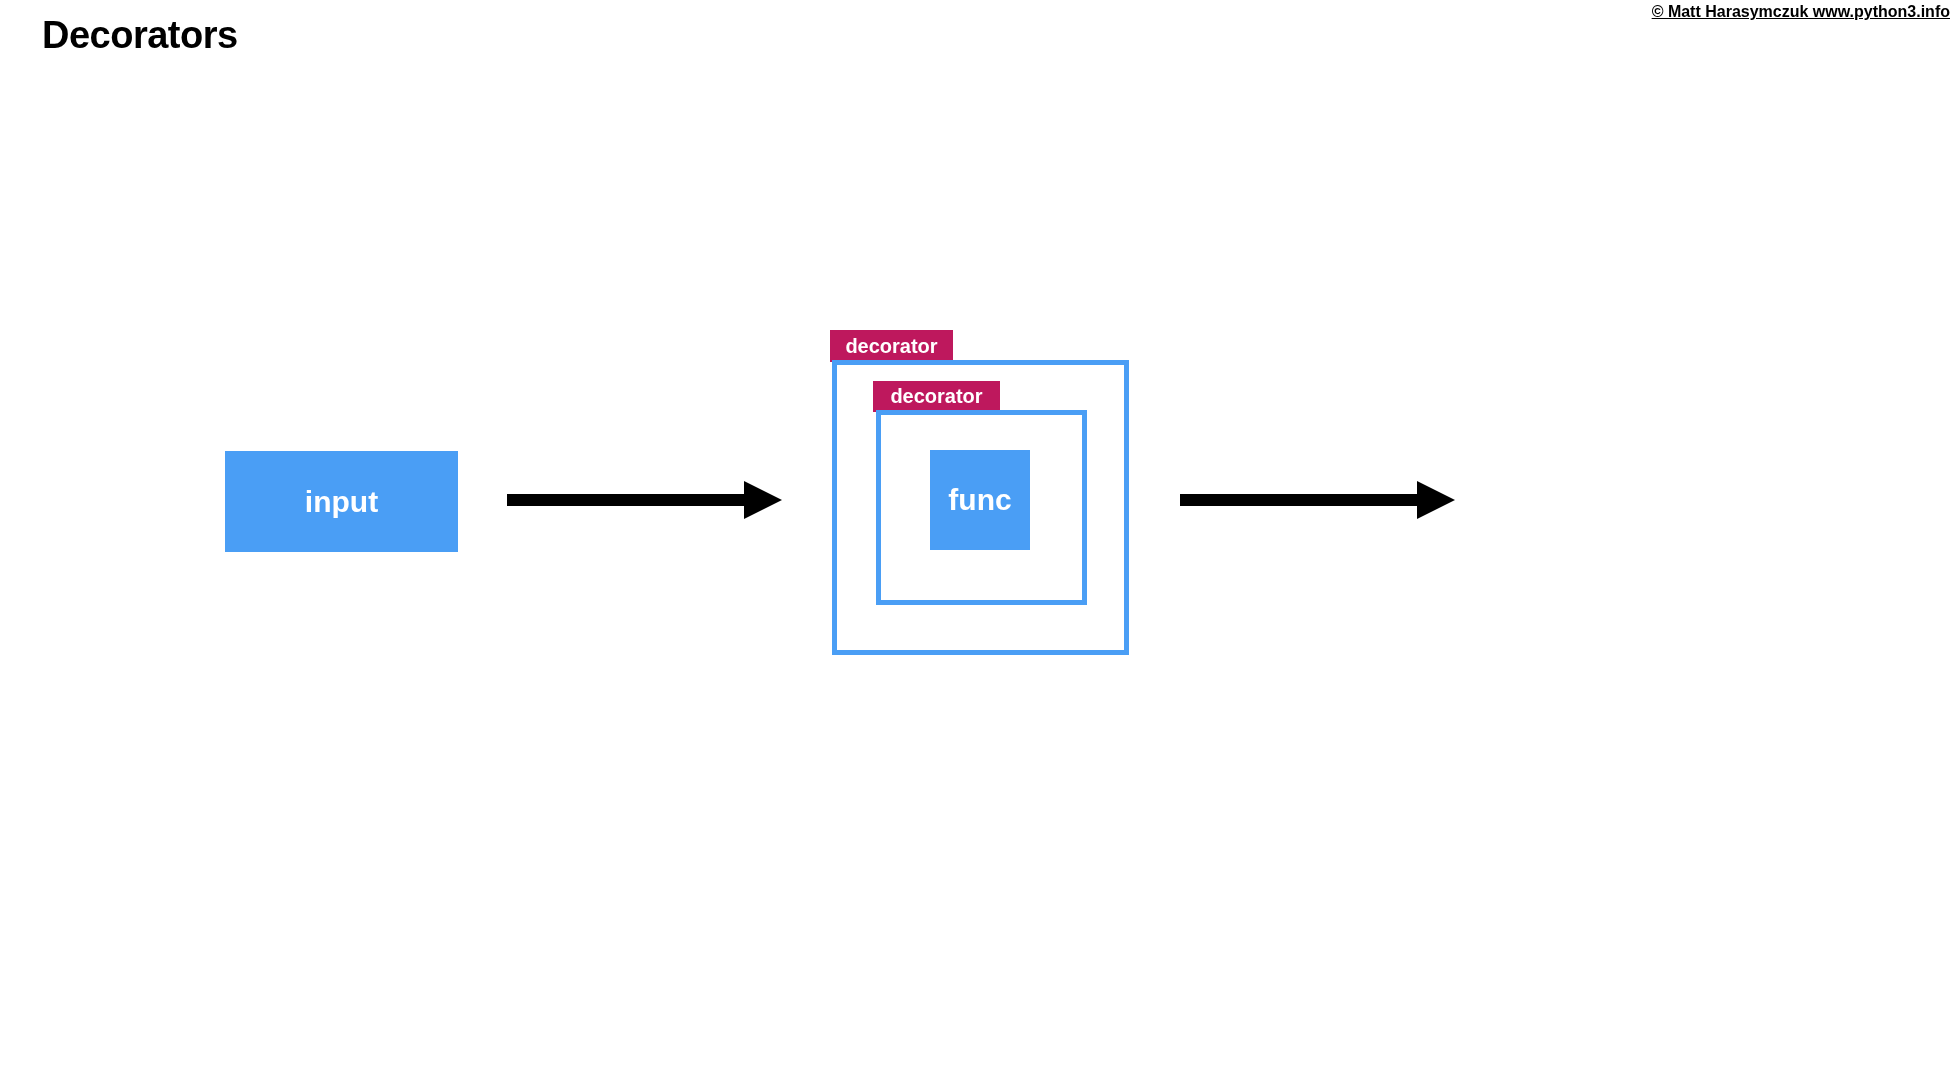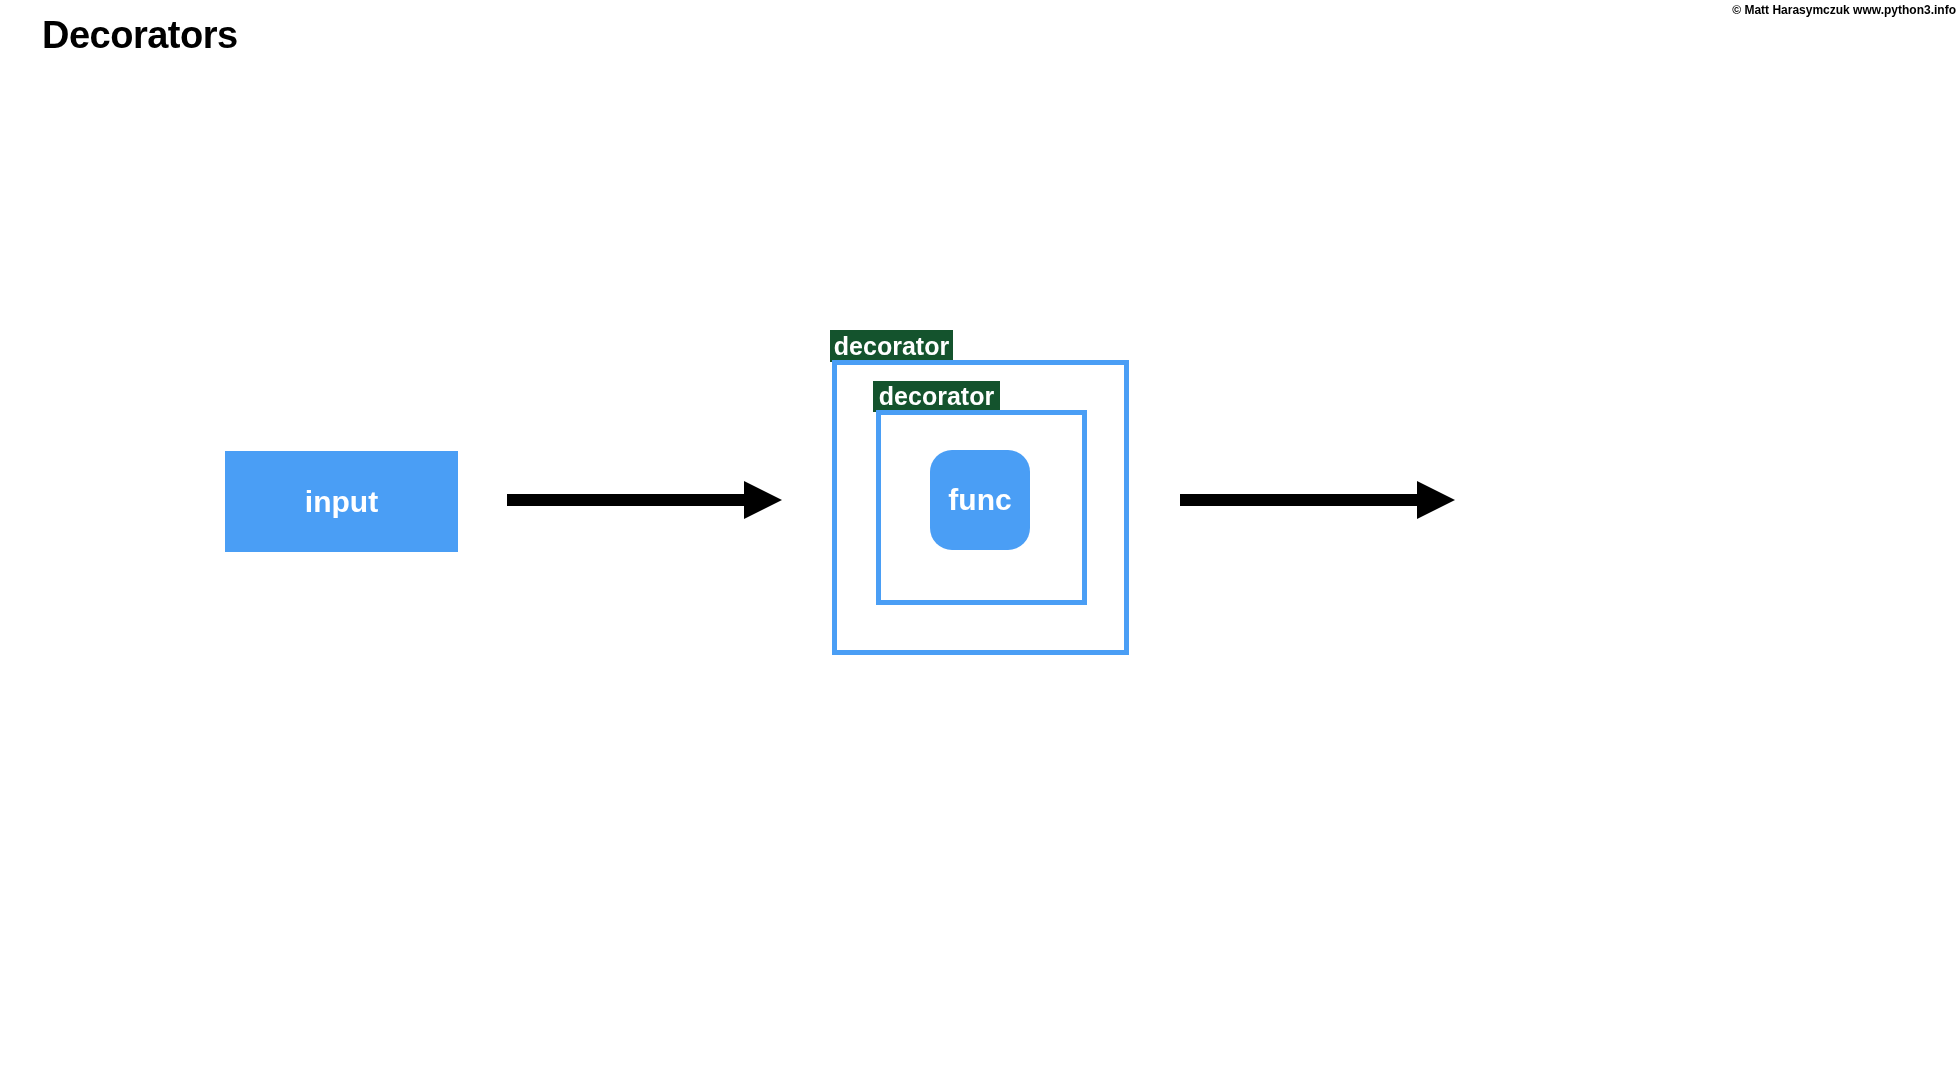--- a/index.html
+++ b/index.html
@@ -21,52 +21,53 @@
     top: 2px;
     margin: 12px;
     font-size: 38px;
     font-weight: bold;
     color: #000000;
     letter-spacing: -0.5px;
   }
   .copyright {
     position: absolute;
     top: 3px;
-    right: 4px;
-    font-size: 12px;
+    right: 10px;
+    font-size: 16px;
     font-weight: bold;
     color: #000000;
     white-space: nowrap;
+    text-decoration: underline;
   }
   .box {
     position: absolute;
     background: #4A9EF5;
     color: #ffffff;
     font-weight: bold;
     font-size: 30px;
     display: flex;
     align-items: center;
     justify-content: center;
   }
   .input-box  { left: 225px;  top: 451px; width: 233px; height: 101px; }
   .output-box { left: 1472px; top: 450px; width: 255px; height: 100px; }
-  .func-box   { left: 930px;  top: 450px; width: 100px; height: 100px; border-radius: 22px; }
+  .func-box   { left: 930px;  top: 450px; width: 100px; height: 100px; }
   .arrow {
     position: absolute;
     width: 275px;
     height: 44px;
   }
   .arrow-1 { left: 507px;  top: 478px; }
   .arrow-2 { left: 1180px; top: 478px; }
   .tab {
     position: absolute;
-    background: #14532d;
+    background: #be185d;
     color: #ffffff;
     font-weight: bold;
-    font-size: 25px;
+    font-size: 20px;
     display: flex;
     align-items: center;
     justify-content: center;
   }
   .outer-tab { left: 830px; top: 330px; width: 123px; height: 32px; }
   .inner-tab { left: 873px; top: 381px; width: 127px; height: 31px; }
   .frame {
     position: absolute;
     box-sizing: border-box;
     border: 5px solid #4A9EF5;

